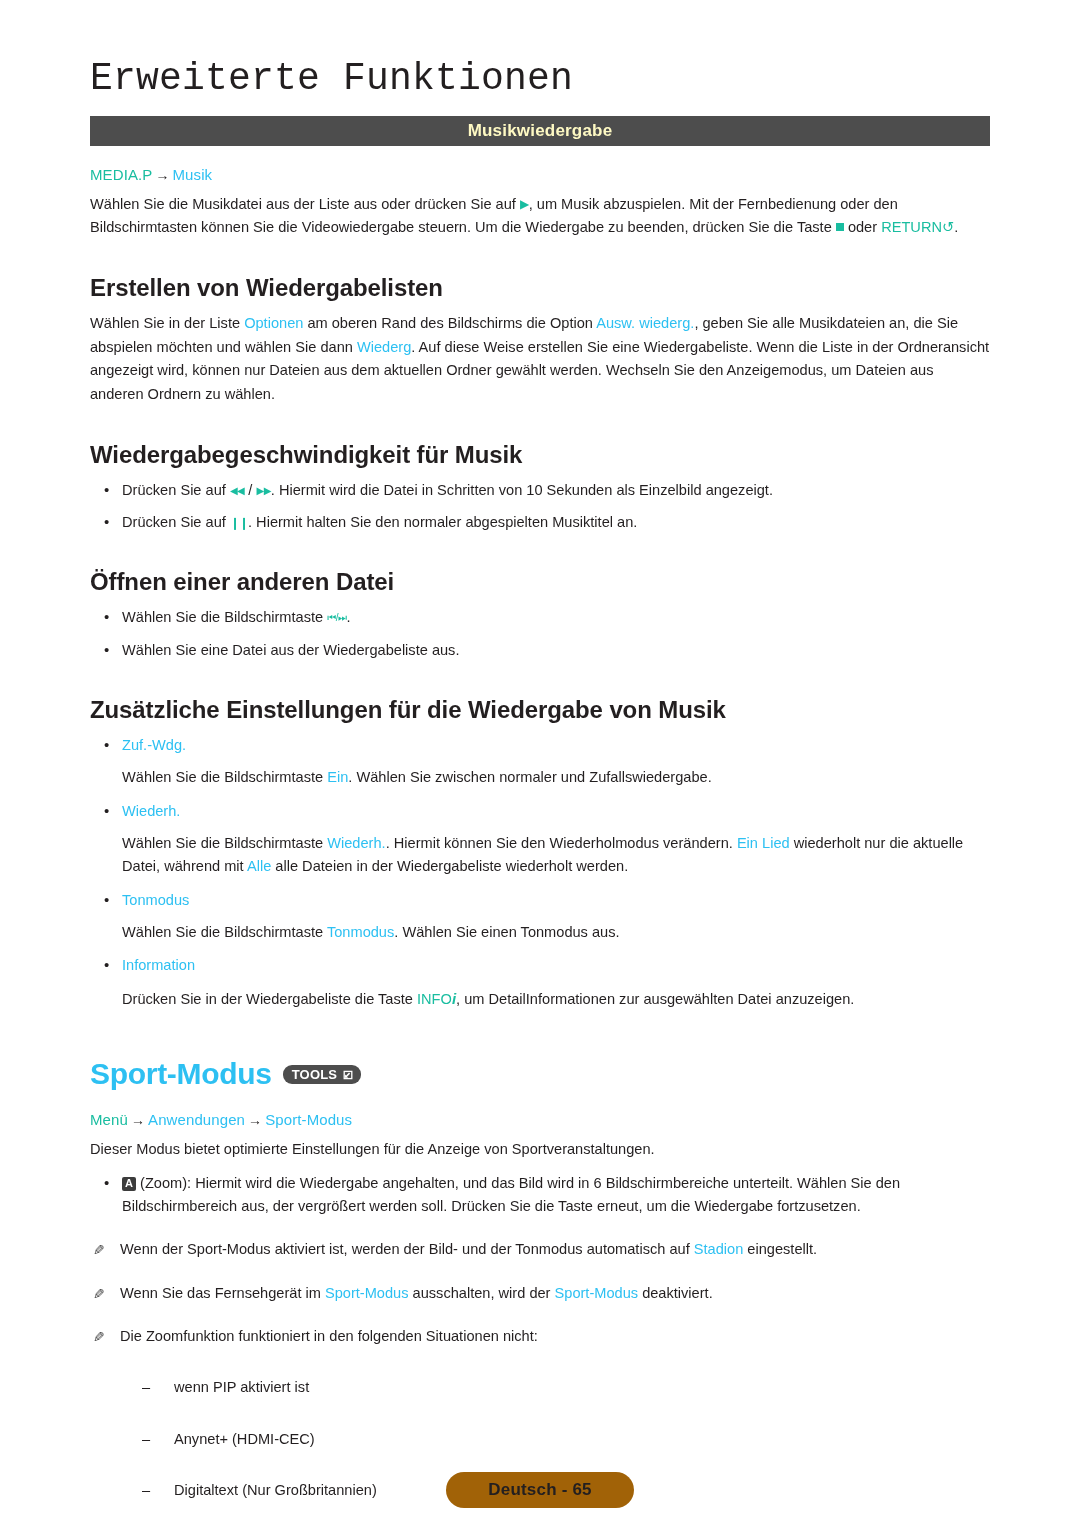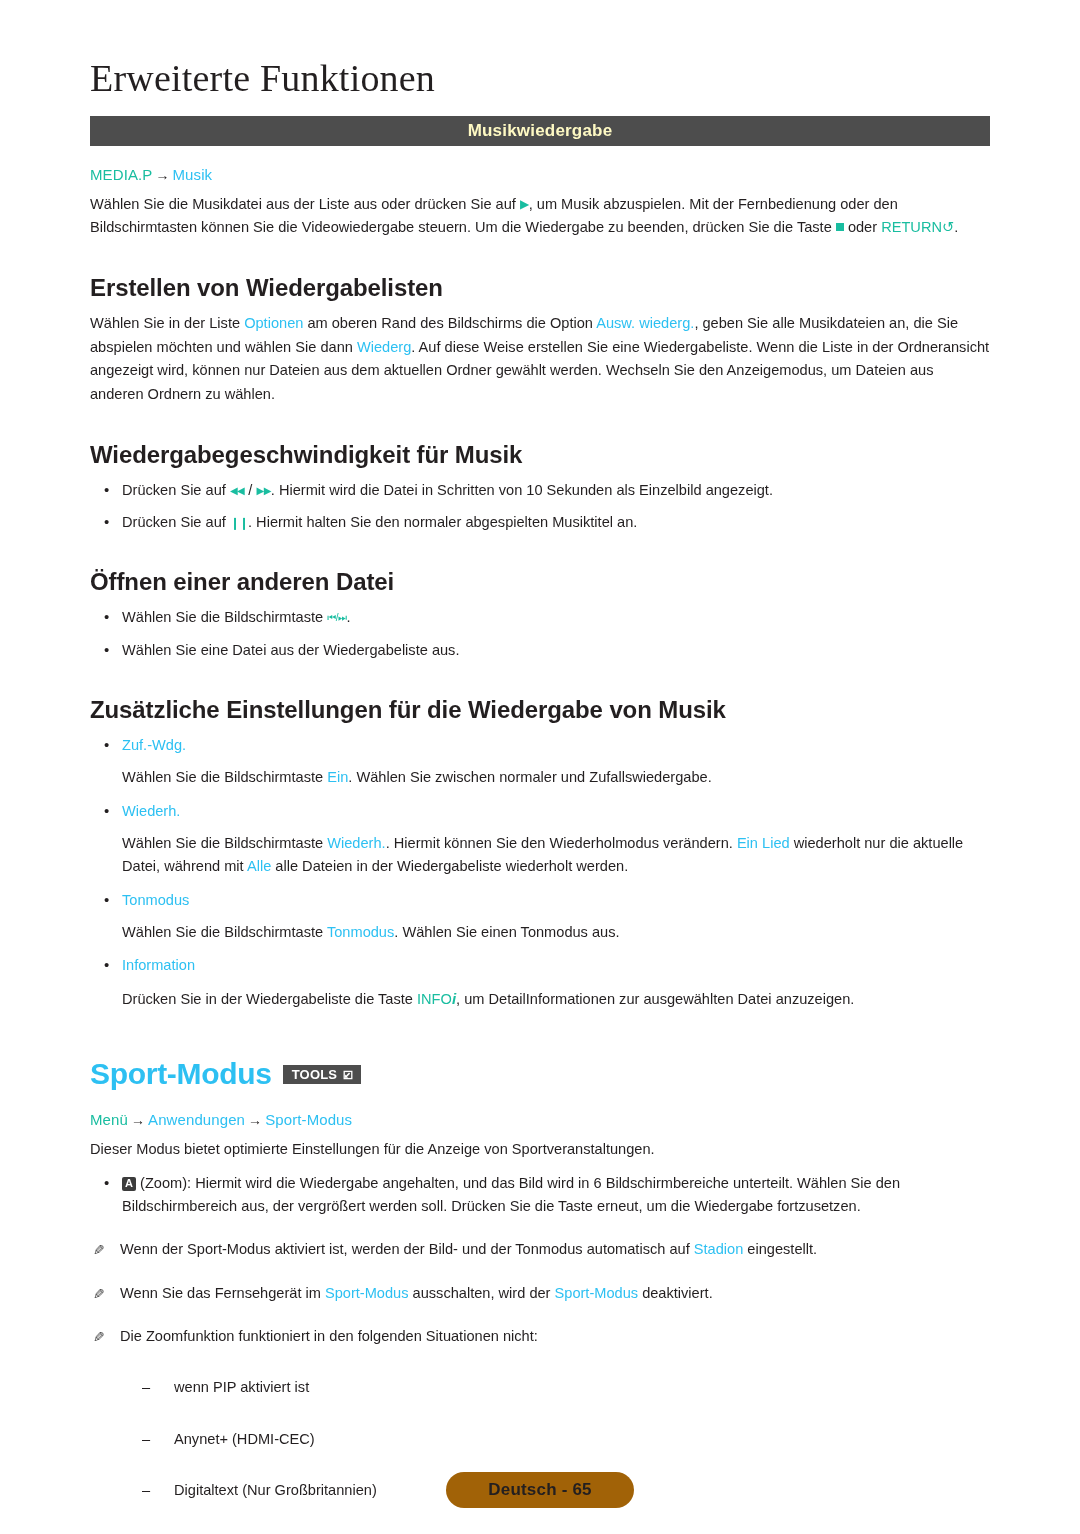--- a/index.html
+++ b/index.html
@@ -24,21 +24,21 @@
   }
 
   
   .chapter-title {
     font-size: 38px;
     font-weight: 300;
     letter-spacing: 0.2px;
     color: #231f20;
     padding-top: 58px;
     line-height: 1.1;
-    font-family: Liberation Serif, serif;
+    font-family: Liberation Mono, monospace;
     font-stretch: condensed;
   }
 
   
   .section-band {
     margin-top: 16px;
     height: 30px;
     background: #4d4d4d;
     color: #fef9c3;
     display: flex;
@@ -196,21 +196,21 @@
     font-size: 30px;
     font-weight: bold;
     color: #2dc0f2;
     letter-spacing: -0.3px;
   }
   .tools-badge {
     display: inline-flex;
     align-items: center;
     gap: 3px;
     background: #4d4d4d;
-    border-radius: 0;
+    border-radius: 9px;
     padding: 3px 8px 3px 9px;
     height: 19px;
     box-sizing: border-box;
   }
   .tools-badge .t-label {
     color: #ffffff;
     font-size: 13px;
     font-weight: bold;
     letter-spacing: 0.2px;
     line-height: 13px;

